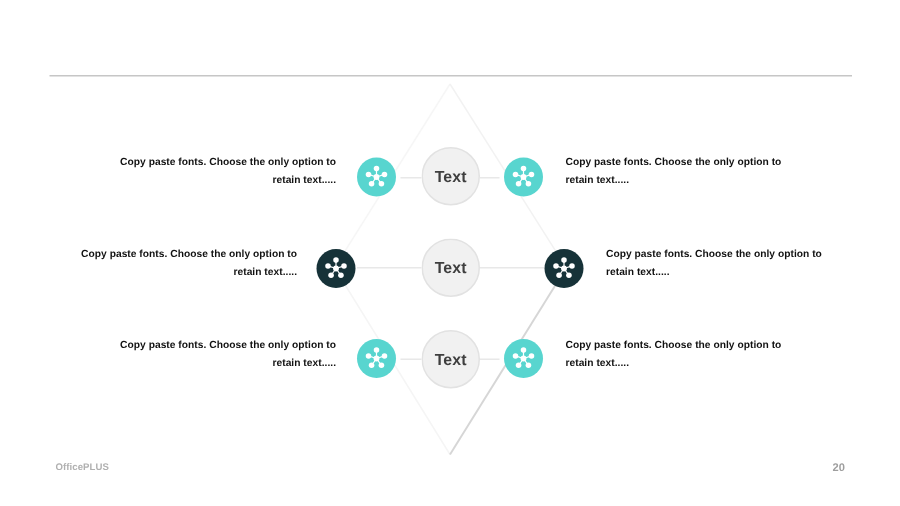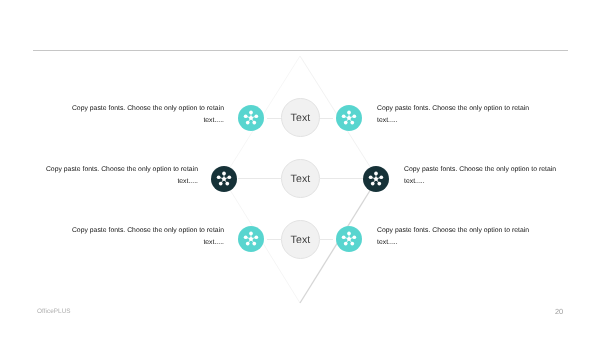--- a/index.html
+++ b/index.html
@@ -1,21 +1,21 @@
 <!DOCTYPE html>
 <html><head>
 <meta charset="utf-8">
 <style>
   html,body{margin:0;padding:0;background:#ffffff;}
   body{width:600px;height:337px;overflow:hidden;
        font-family:"Liberation Sans",sans-serif;
        -webkit-font-smoothing:antialiased;
        text-rendering:geometricPrecision;}
 
-  .slide{position:relative;width:600px;height:337px;background:#ffffff;overflow:hidden;}
+  .slide{position:relative;width:600px;height:337px;background:#ffffff;overflow:hidden;font-weight:bold;}
 
   .rule{position:absolute;left:33px;top:49.7px;width:535px;height:1.4px;background:#c6c6c6;}
 
   .diagram{position:absolute;left:0;top:0;width:600px;height:337px;}
 
   .node{position:absolute;border-radius:50%;box-sizing:border-box;}
 
   .text-node{will-change:transform;width:39px;height:39px;
              background:#f1f1f1;border:1px solid #e2e2e2;
              display:flex;align-items:center;justify-content:center;

